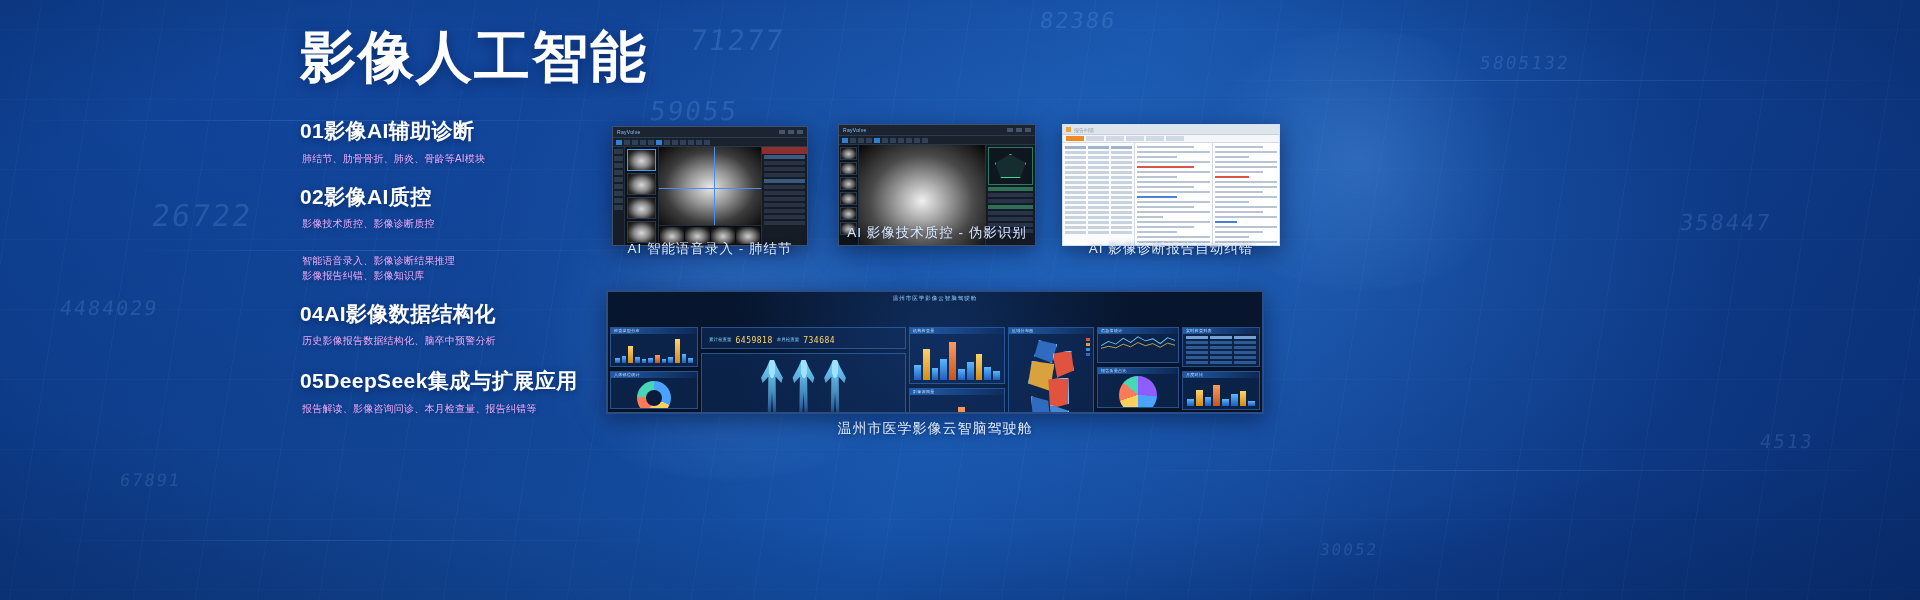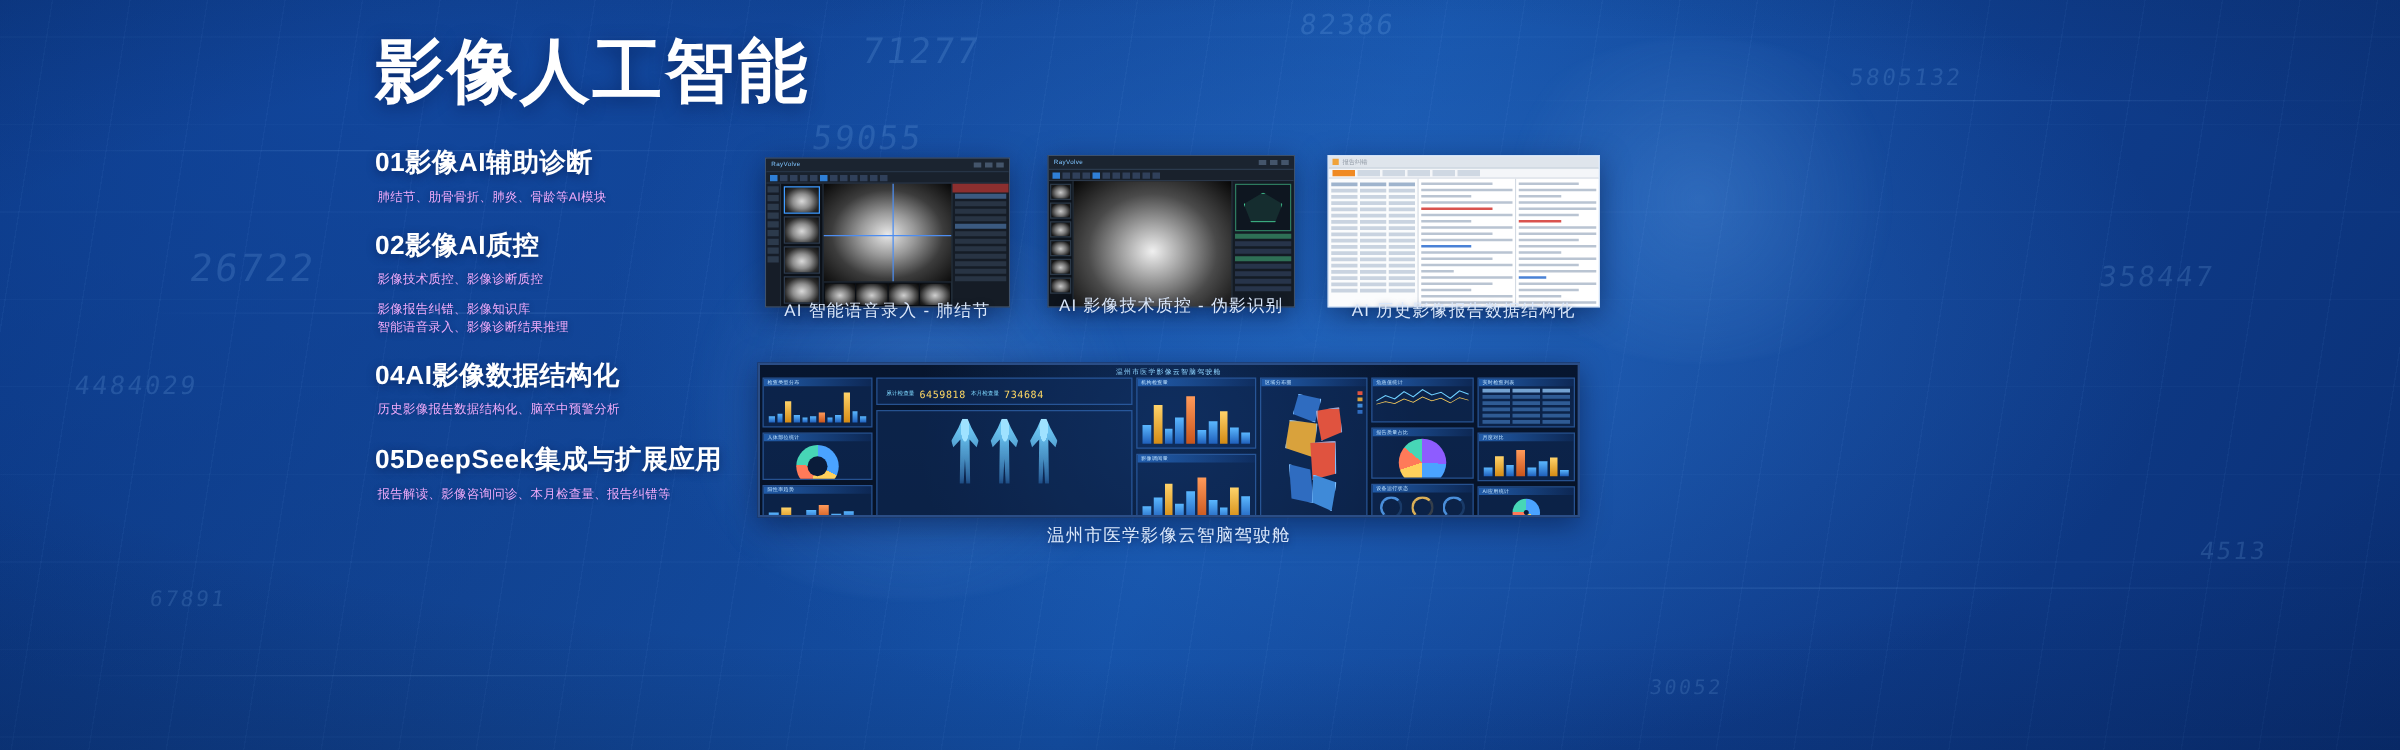--- a/index.html
+++ b/index.html
@@ -77,21 +77,21 @@
   .feature-desc {
     font-size: 10px;
     color: #f0abfc;
     line-height: 1.5;
     letter-spacing: .2px;
     padding-left: 2px;
     text-shadow: 0 1px 5px rgba(0,18,60,.45);
   }
   .feature-desc span { display: block; }
   .f1 { margin-bottom: 16px; }
-  .f2 { margin-bottom: 9px; }
+  .f2 { margin-bottom: 22px; }
   .f3 { margin-bottom: 16px; }
   .f4 { margin-bottom: 18px; }
   .f1 .feature-title { margin-bottom: 4px; }
   .f2 .feature-title { margin-bottom: 4px; }
   .f3 .feature-title { margin-bottom: 4px; }
   .f4 .feature-title { margin-bottom: 4px; }
   .f5 .feature-title { margin-bottom: 4px; }
 
   
   .shot {
@@ -200,21 +200,21 @@
     background:
       radial-gradient(circle at 50% 40%, rgba(30,90,180,.35) 0%, rgba(6,18,46,0) 60%),
       linear-gradient(180deg, #07162f 0%, #061226 100%);
     display: flex; flex-direction: column; padding: 2px;
   }
   .dash-title {
     text-align: center; color: #8fd4ff; font-size: 5.5px; letter-spacing: 1px;
     height: 8px; line-height: 8px;
   }
   .dash-grid { flex: 1; display: flex; gap: 3px; }
-  .dcol { display: flex; flex-direction: column; gap: 4px; }
+  .dcol { display: flex; flex-direction: column; gap: 4px; margin-top: 25px; }
   .dc1 { width: 88px; } .dc2 { flex: 1; } .dc3 { width: 96px; }
   .dc4 { width: 86px; } .dc5 { width: 82px; } .dc6 { width: 78px; }
   .card {
     background: rgba(16,48,98,.55); border: 1px solid rgba(70,140,230,.45);
     position: relative; overflow: hidden; padding: 6px 3px 3px;
   }
   .card-h {
     position: absolute; top: 0; left: 0; right: 0; height: 6px;
     background: linear-gradient(90deg, rgba(40,110,200,.75), rgba(20,60,130,.2));
     color: #bfe2ff; font-size: 4px; line-height: 6px; padding-left: 3px; letter-spacing: .3px;
@@ -328,22 +328,22 @@
 
   <div class="feature f2">
     <div class="feature-title">02影像AI质控</div>
     <div class="feature-desc">
       <span>影像技术质控、影像诊断质控</span>
     </div>
   </div>
 
   <div class="feature f3">
     <div class="feature-desc">
+      <span>智能语音录入、影像诊断结果推理</span>
       <span>影像报告纠错、影像知识库</span>
-      <span>智能语音录入、影像诊断结果推理</span>
     </div>
   </div>
 
   <div class="feature f4">
     <div class="feature-title">04AI影像数据结构化</div>
     <div class="feature-desc">
       <span>历史影像报告数据结构化、脑卒中预警分析</span>
     </div>
   </div>
 
@@ -465,21 +465,21 @@
       <div class="qc-srow"></div>
       <div class="qc-srow"></div>
       <div class="qc-srow g"></div>
       <div class="qc-srow"></div>
       <div class="qc-srow"></div>
       <div class="qc-srow"></div>
       <div class="qc-srow"></div>
     </div>
   </div>
 </div>
-<div class="caption" style="left:828px; top:236px; width:218px;">AI 影像技术质控 - 伪影识别</div>
+<div class="caption" style="left:828px; top:224px; width:218px;">AI 影像技术质控 - 伪影识别</div>
 
 <div class="shot" id="shot3">
   <div class="lt-title">
     <span class="lt-dot"></span>
     <span style="font-size:5px;color:#44506080">报告纠错</span>
   </div>
   <div class="lt-tabs">
     <span class="lt-tab on"></span>
     <span class="lt-tab"></span>
     <span class="lt-tab"></span>
@@ -621,21 +621,21 @@
         <div class="ln"></div>
       <div class="ln blue xs"></div>
         <div class="ln"></div>
         <div class="ln m"></div>
       <div class="ln s"></div>
         <div class="ln"></div>
 
     </div>
   </div>
 </div>
-<div class="caption" style="left:1052px; top:240px; width:238px;">AI 历史影像报告数据结构化</div>
+<div class="caption" style="left:1052px; top:240px; width:238px;">AI 影像诊断报告自动纠错</div>
 
 <div class="shot" id="shot4">
   <div class="dash">
 
     <div class="dash-title">温州市医学影像云智脑驾驶舱</div>
 
     <div class="dash-grid">
 
       <div class="dcol dc1">
         <div class="card" style="flex:1.1">

